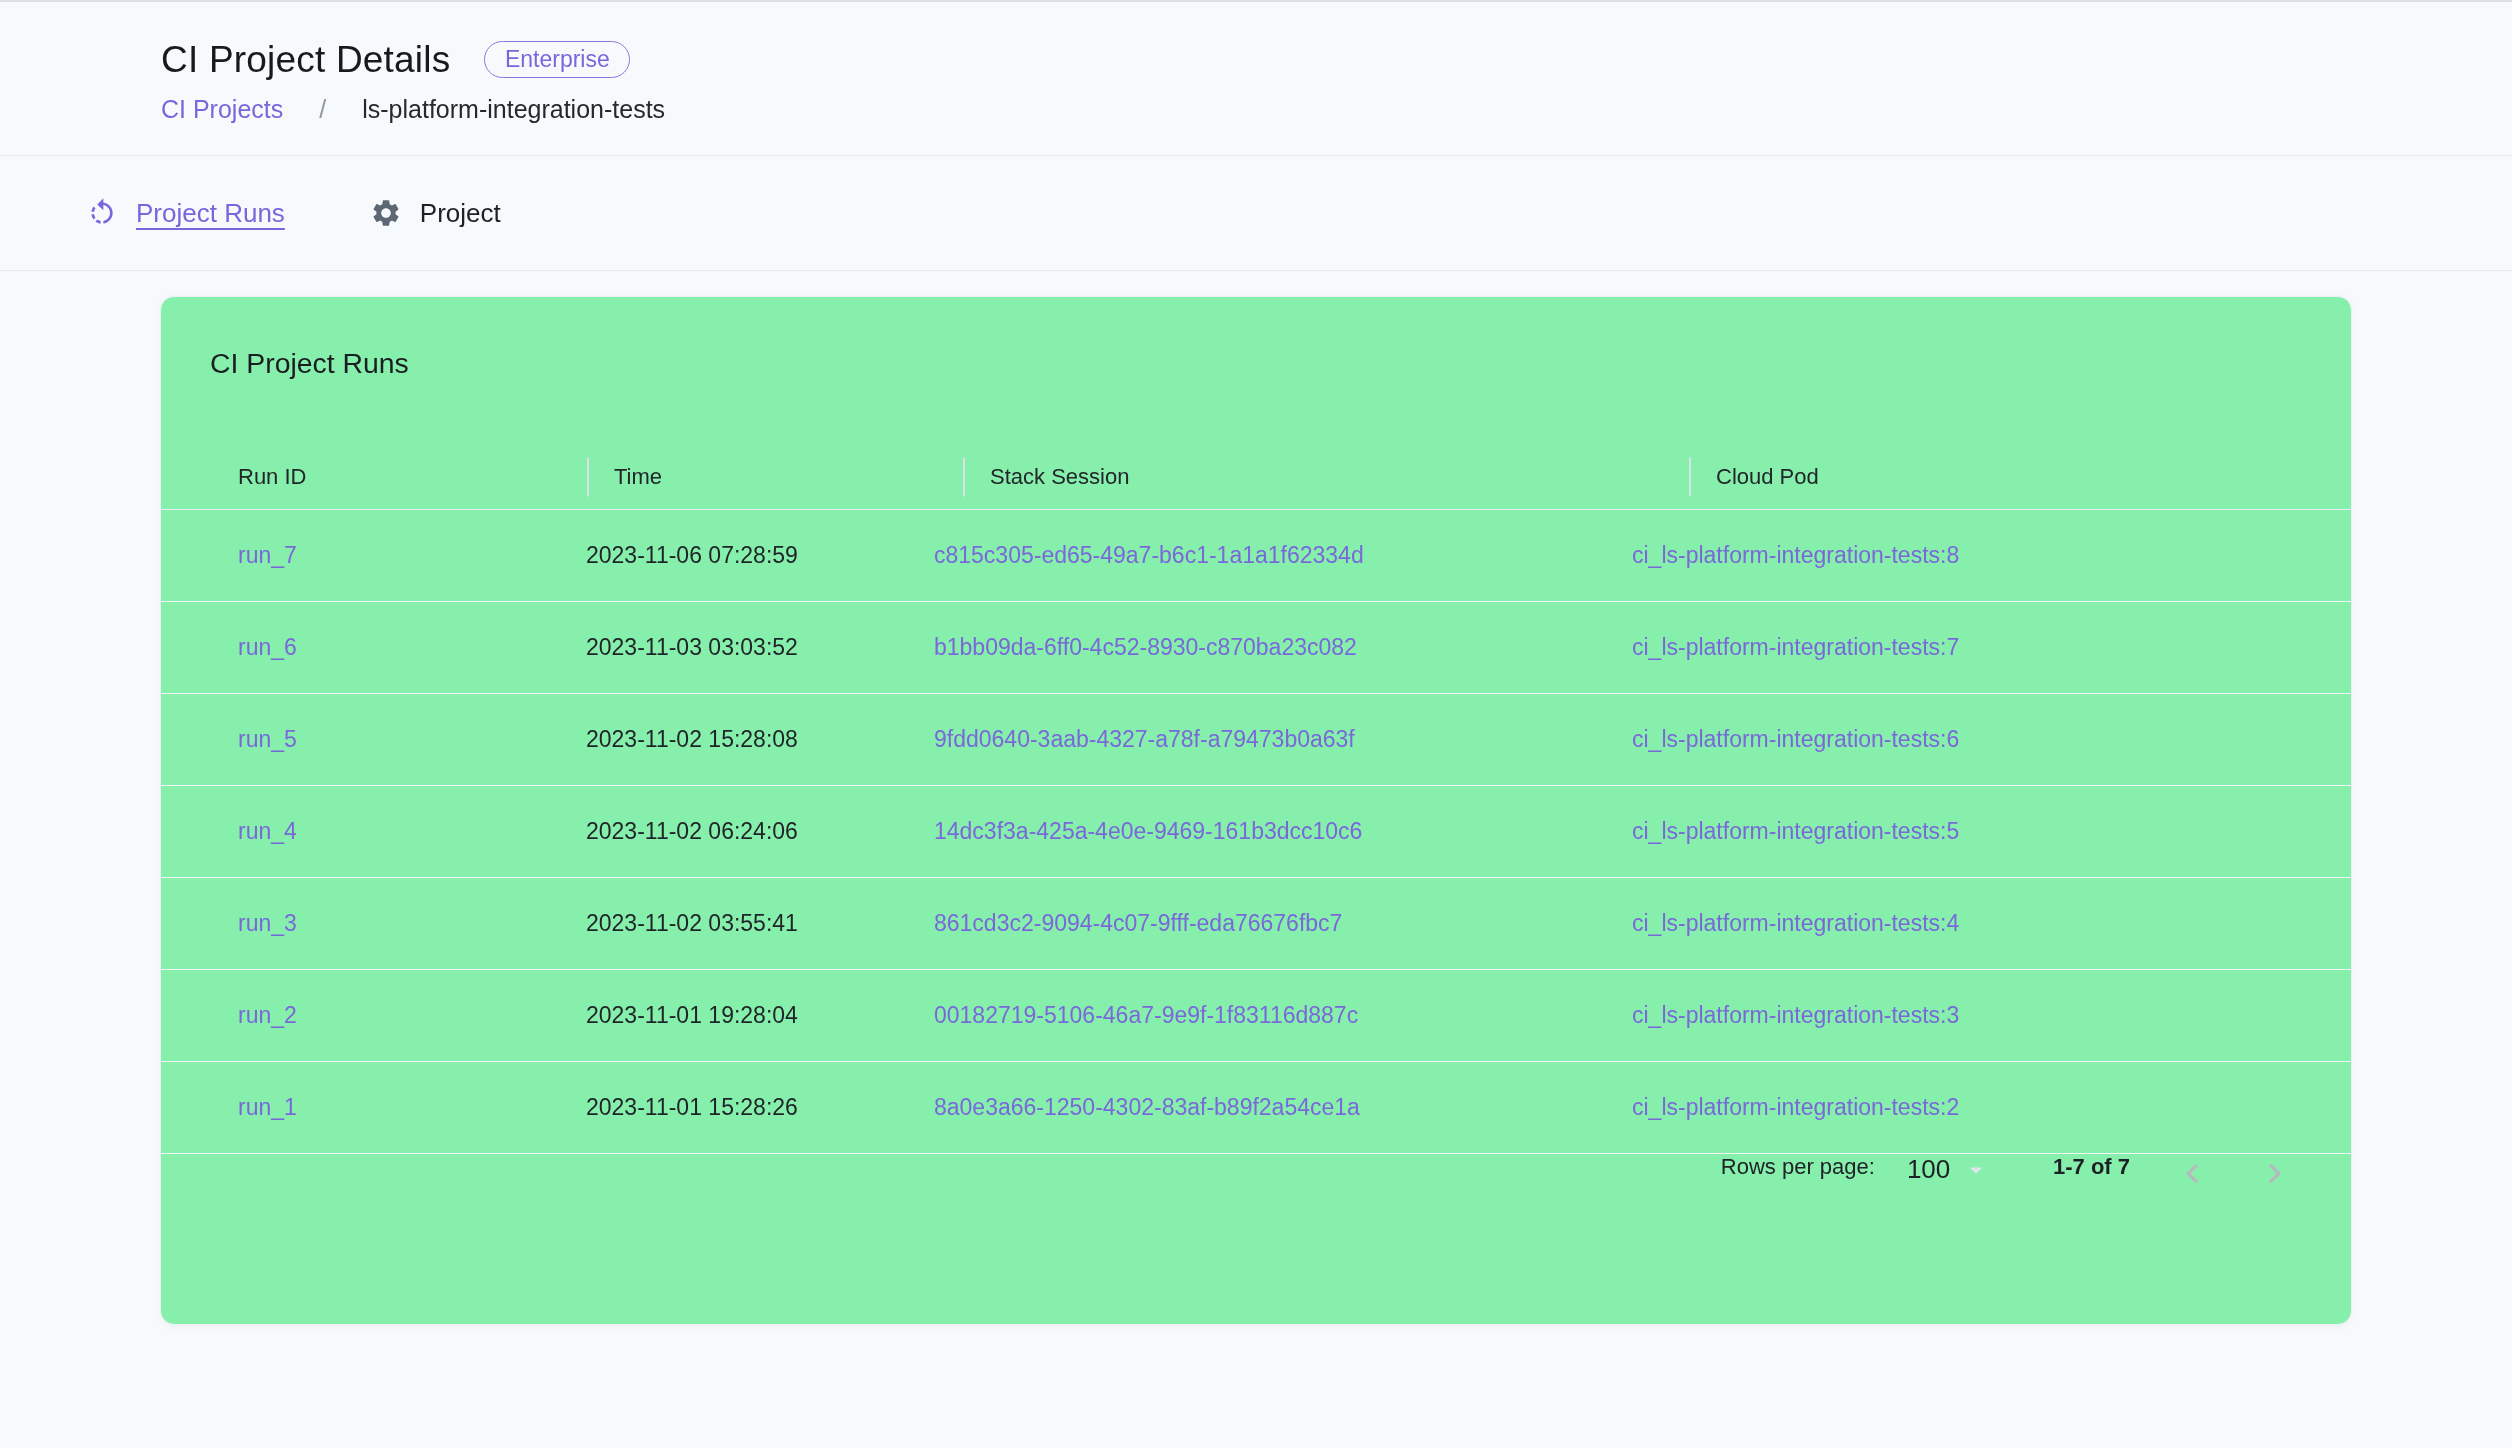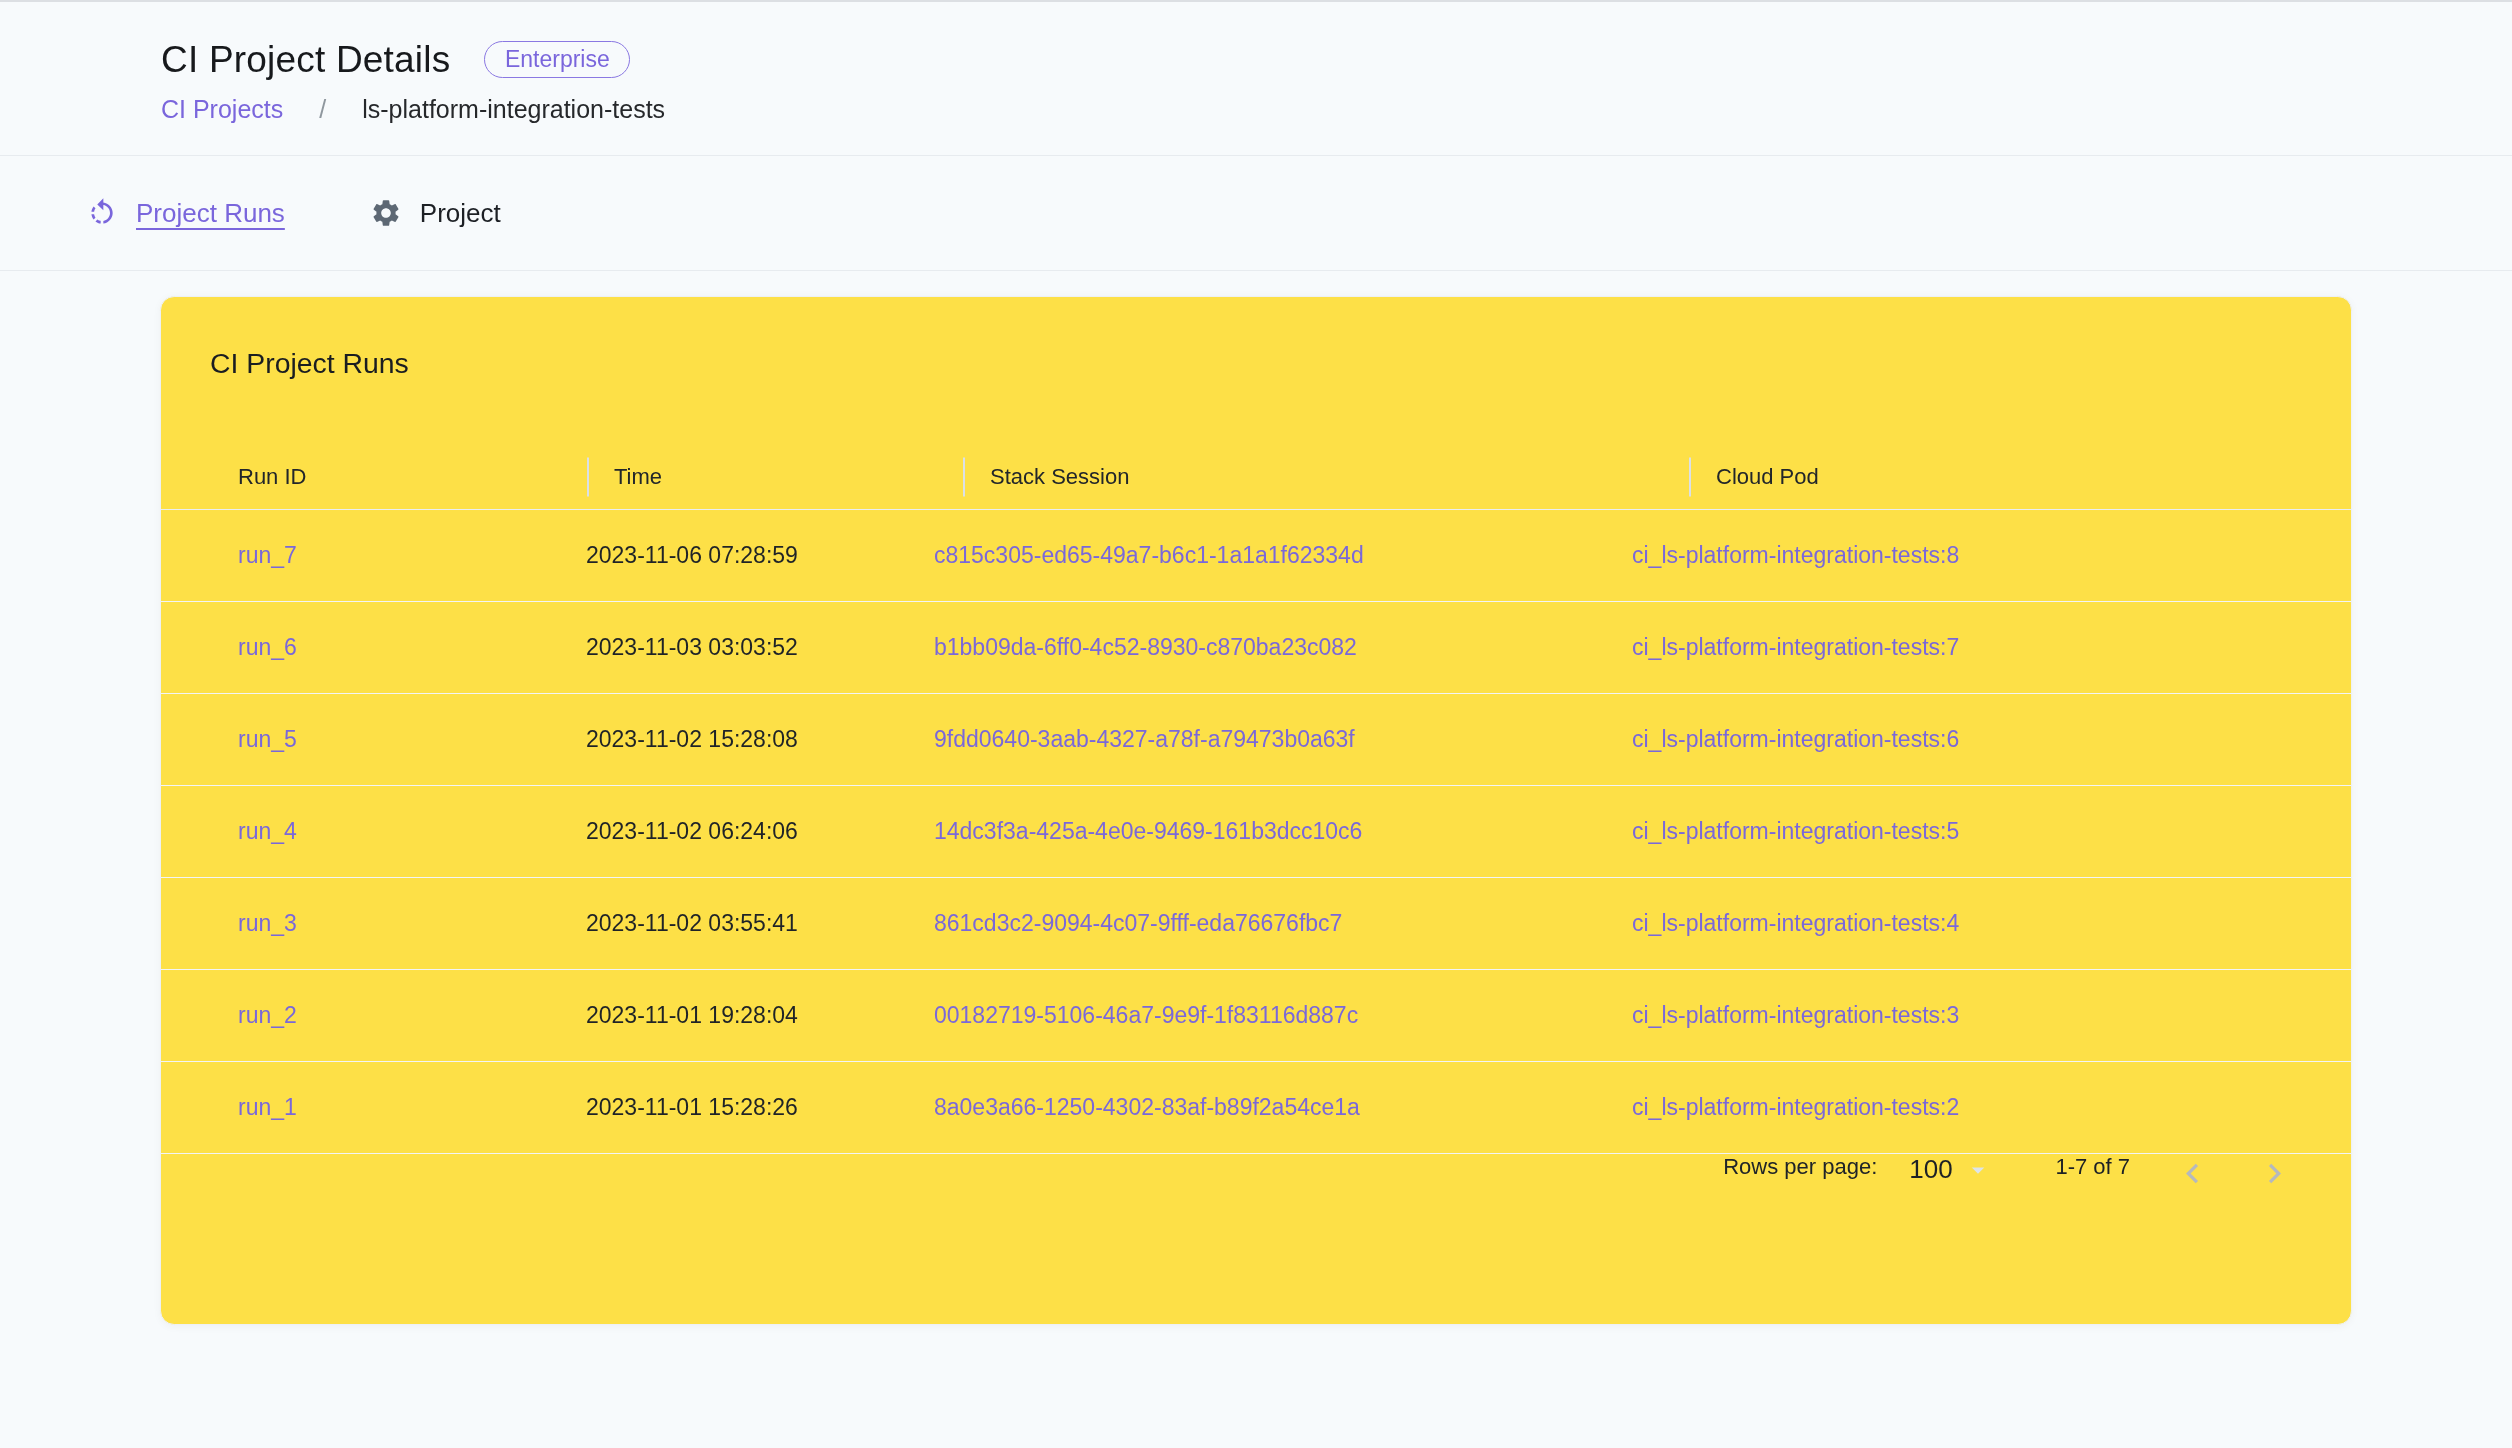--- a/index.html
+++ b/index.html
@@ -46,21 +46,21 @@
   .tab + .tab { margin-left: 85px; }
   .tab .tab-label { font-size: 26px; }
   .tab.active .tab-label { color: #7a66dc; text-decoration: underline; text-underline-offset: 6.2px; }
   .tab:not(.active) .tab-label { color: #1d2025; }
   .tab svg { display: block; }
 
   
   .card {
     width: 2192px;
     margin: 25px 0 0 160px;
-    background: #fde047;
+    background: #86efac;
     border: 0.9px solid #eef1f4;
     border-radius: 14.2px;
     box-shadow: 0 1.8px 9px rgba(20,30,50,0.04);
   }
   .card-title {
     margin: 0; padding: 50px 0 0 49px;
     font-size: 28.4px; font-weight: 400; color: #1a1d21;
   }
 
   
@@ -90,21 +90,21 @@
   
   .table-footer {
     height: 92px;
     display: flex; align-items: flex-start; justify-content: flex-end;
     padding-right: 57px;
   }
   .rpp-label { font-size: 22px; color: #202428; }
   .rpp-select { display: flex; align-items: center; margin-left: 32px; cursor: pointer; }
   .rpp-value { font-size: 26px; color: #1d2125; }
   .rpp-select svg { margin-left: 10.7px; display: block; }
-  .range-label { font-size: 22px; color: #1d2125; margin-left: 62px; }
+  .range-label { font-size: 22px; color: #1d2125; margin-left: 62px; font-weight: bold; }
   .pager-btn {
     background: none; border: none; padding: 0; margin-left: 43px;
     cursor: pointer; display: flex; align-items: center;
   }
   .card-bottom-pad { height: 78px; }
 </style>
 </head>
 <body>
 
 <div class="page-header">

